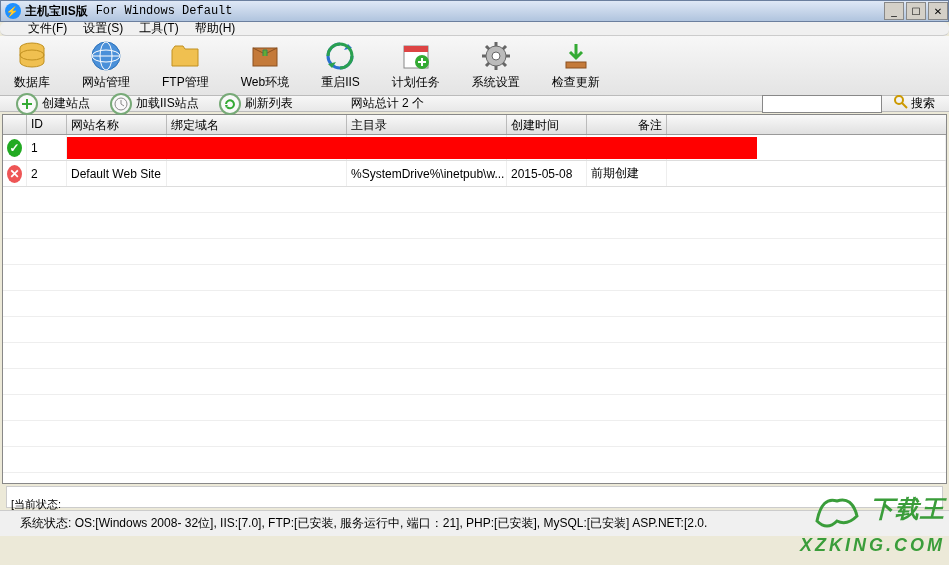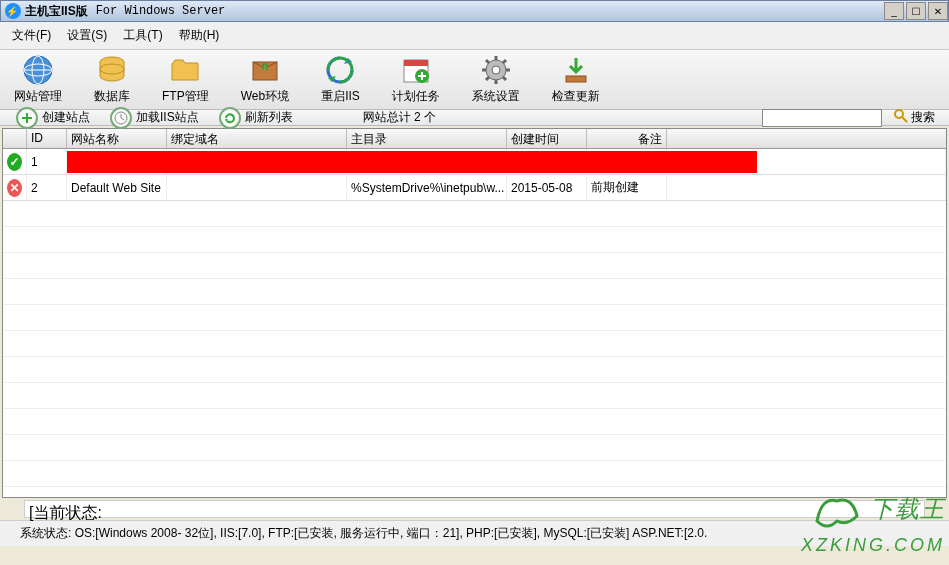--- a/index.html
+++ b/index.html
@@ -5,32 +5,32 @@
 * { margin: 0; padding: 0; box-sizing: border-box; }
 body { font-family: "Microsoft YaHei", SimSun, Arial, sans-serif; font-size: 12px; background: #ece9d8; width: 949px; height: 565px; overflow: hidden; position: relative; }
 
 .titlebar { height: 22px; background: linear-gradient(#dfe8f6, #b0c4de); display: flex; align-items: center; padding-left: 4px; border: 1px solid #6b7f9e; }
 .titlebar .app-icon { width: 16px; height: 16px; background: #1e90ff; border-radius: 50%; display: inline-flex; align-items: center; justify-content: center; color: #fff; font-size: 10px; margin-right: 4px; }
 .titlebar .title { font-weight: bold; color: #000; }
 .titlebar .subtitle { margin-left: 8px; color: #000; font-family: "Courier New", monospace; }
 .titlebar .win-btns { margin-left: auto; display: flex; }
 .titlebar .win-btn { width: 20px; height: 18px; background: #d4d0c8; border: 1px solid #888; margin-left: 2px; display: flex; align-items: center; justify-content: center; font-size: 10px; cursor: pointer; }
 
-.menubar { height: 28px; background: #f0f0f0; display: flex; align-items: center; padding-left: 4px; border-bottom: 1px solid #ccc; }
+.menubar { height: 14px; background: #f0f0f0; display: flex; align-items: center; padding-left: 20px; border-bottom: 1px solid #ccc; border-radius: 6px; }
 .menubar .menu-item { padding: 2px 8px; cursor: pointer; }
 
 .toolbar { height: 60px; background: linear-gradient(#f7f7f7, #e4e4e4); display: flex; align-items: center; padding: 4px 10px; border-bottom: 1px solid #bbb; gap: 24px; }
 .tool-btn { display: flex; flex-direction: column; align-items: center; cursor: pointer; padding: 2px 4px; }
 .tool-icon { width: 32px; height: 32px; display: flex; align-items: center; justify-content: center; }
 .tool-label { font-size: 12px; margin-top: 2px; }
 
 .actionbar { height: 16px; background: linear-gradient(#f7f7f7, #e8e8e8); display: flex; align-items: center; padding: 0 10px; border-bottom: 1px solid #bbb; gap: 8px; }
 .action-btn { display: flex; align-items: center; cursor: pointer; padding: 2px 6px; gap: 4px; }
 .action-icon { width: 22px; height: 22px; border: 2px solid #7a7; border-radius: 50%; display: flex; align-items: center; justify-content: center; background: #f9f9f9; }
-.actionbar .total { margin-left: 56px; }
+.actionbar .total { margin-left: 44px; }
 .actionbar .search-box { margin-left: auto; display: flex; align-items: center; gap: 8px; }
 .actionbar input { width: 120px; height: 18px; border: 1px solid #888; padding: 0 2px; }
 .search-btn { display: flex; align-items: center; gap: 3px; cursor: pointer; padding: 2px 4px; justify-content: flex-end; }
 
 .grid { border: 1px solid #888; background: #fff; margin: 2px; height: 370px; overflow: hidden; }
 .grid-header { display: flex; background: linear-gradient(#f9f9f9, #e0e0e0); border-bottom: 1px solid #999; height: 20px; }
 .grid-header .col { border-right: 1px solid #bbb; padding: 2px 4px; font-size: 12px; overflow: hidden; white-space: nowrap; }
 .grid-body .row { display: flex; height: 26px; border-bottom: 1px solid #ddd; align-items: center; }
 .grid-body .cell { border-right: 1px solid #eee; padding: 2px 4px; overflow: hidden; white-space: nowrap; height: 100%; display: flex; align-items: center; }
 .empty-row { height: 26px; border-bottom: 1px solid #eee; }
@@ -43,69 +43,69 @@
 .c-time { width: 80px; }
 .c-note { width: 80px; text-align: right; }
 .c-user { flex: 1; }
 
 .redacted { position: absolute; background: #ff0000; height: 22px; }
 
 .status-icon { width: 18px; height: 18px; border-radius: 50%; display: flex; align-items: center; justify-content: center; color: #fff; font-weight: bold; font-size: 12px; }
 .status-ok { background: #2a2; }
 .status-err { background: #e55; }
 
-.current-status { margin: 2px 24px; padding: 2px 4px; background: #fff; border: 1px solid #ccc; height: 18px; font-size: 16px; }
+.current-status { margin: 2px 6px; padding: 10px 4px; background: #fff; border: 1px solid #ccc; height: 18px; font-size: 11px; }
 .sys-status { padding: 4px 20px; font-size: 12px; background: #f0f0f0; border-top: 1px solid #ccc; white-space: nowrap; overflow: hidden; }
 
-.watermark { position: absolute; right: 4px; bottom: 10px; font-size: 24px; font-weight: normal; color: #3a9d3a; font-style: italic; letter-spacing: 1px; pointer-events: none; text-align: right; line-height: 1; }
+.watermark { position: absolute; right: 4px; bottom: 10px; font-size: 24px; font-weight: bold; color: #3a9d3a; font-style: italic; letter-spacing: 1px; pointer-events: none; text-align: right; line-height: 1; }
 .watermark .sub { font-size: 18px; letter-spacing: 3px; }
 .watermark svg { vertical-align: middle; }
 </style>
 </head>
 <body>
 
 <div class="titlebar">
   <span class="app-icon">⚡</span>
   <span class="title">主机宝IIS版</span>
-  <span class="subtitle">For Windows Server</span>
+  <span class="subtitle">For Windows Default</span>
   <div class="win-btns">
     <div class="win-btn">_</div>
     <div class="win-btn">☐</div>
     <div class="win-btn">✕</div>
   </div>
 </div>
 
 <div class="menubar">
   <div class="menu-item">文件(F)</div>
   <div class="menu-item">设置(S)</div>
   <div class="menu-item">工具(T)</div>
   <div class="menu-item">帮助(H)</div>
 </div>
 
 <div class="toolbar">
   <div class="tool-btn">
     <div class="tool-icon">
         <svg width="32" height="32">
+          <ellipse cx="16" cy="8" rx="12" ry="5" fill="#f0c050" stroke="#c09020"></ellipse>
+          <path d="M4 8 v14 a12 5 0 0 0 24 0 V8" fill="#f0c050" stroke="#c09020"></path>
+          <ellipse cx="16" cy="15" rx="12" ry="5" fill="none" stroke="#c09020"></ellipse>
+        </svg>
+      </div>
+    <div class="tool-label">数据库</div>
+  </div>
+  <div class="tool-btn">
+    <div class="tool-icon">
+        <svg width="32" height="32">
           <circle cx="16" cy="16" r="14" fill="#4a90d9" stroke="#2a70b9" stroke-width="1"></circle>
           <ellipse cx="16" cy="16" rx="14" ry="6" fill="none" stroke="#fff" stroke-width="1"></ellipse>
           <ellipse cx="16" cy="16" rx="6" ry="14" fill="none" stroke="#fff" stroke-width="1"></ellipse>
           <line x1="2" y1="16" x2="30" y2="16" stroke="#fff"></line>
         </svg>
       </div>
     <div class="tool-label">网站管理</div>
-  </div>
-  <div class="tool-btn">
-    <div class="tool-icon">
-        <svg width="32" height="32">
-          <ellipse cx="16" cy="8" rx="12" ry="5" fill="#f0c050" stroke="#c09020"></ellipse>
-          <path d="M4 8 v14 a12 5 0 0 0 24 0 V8" fill="#f0c050" stroke="#c09020"></path>
-          <ellipse cx="16" cy="15" rx="12" ry="5" fill="none" stroke="#c09020"></ellipse>
-        </svg>
-      </div>
-    <div class="tool-label">数据库</div>
   </div>
   <div class="tool-btn">
     <div class="tool-icon">
         <svg width="32" height="32">
           <path d="M3 10 l3-4 h8 l2 3 h13 v17 H3 z" fill="#f0c050" stroke="#c09020"></path>
         </svg>
       </div>
     <div class="tool-label">FTP管理</div>
   </div>
   <div class="tool-btn">

